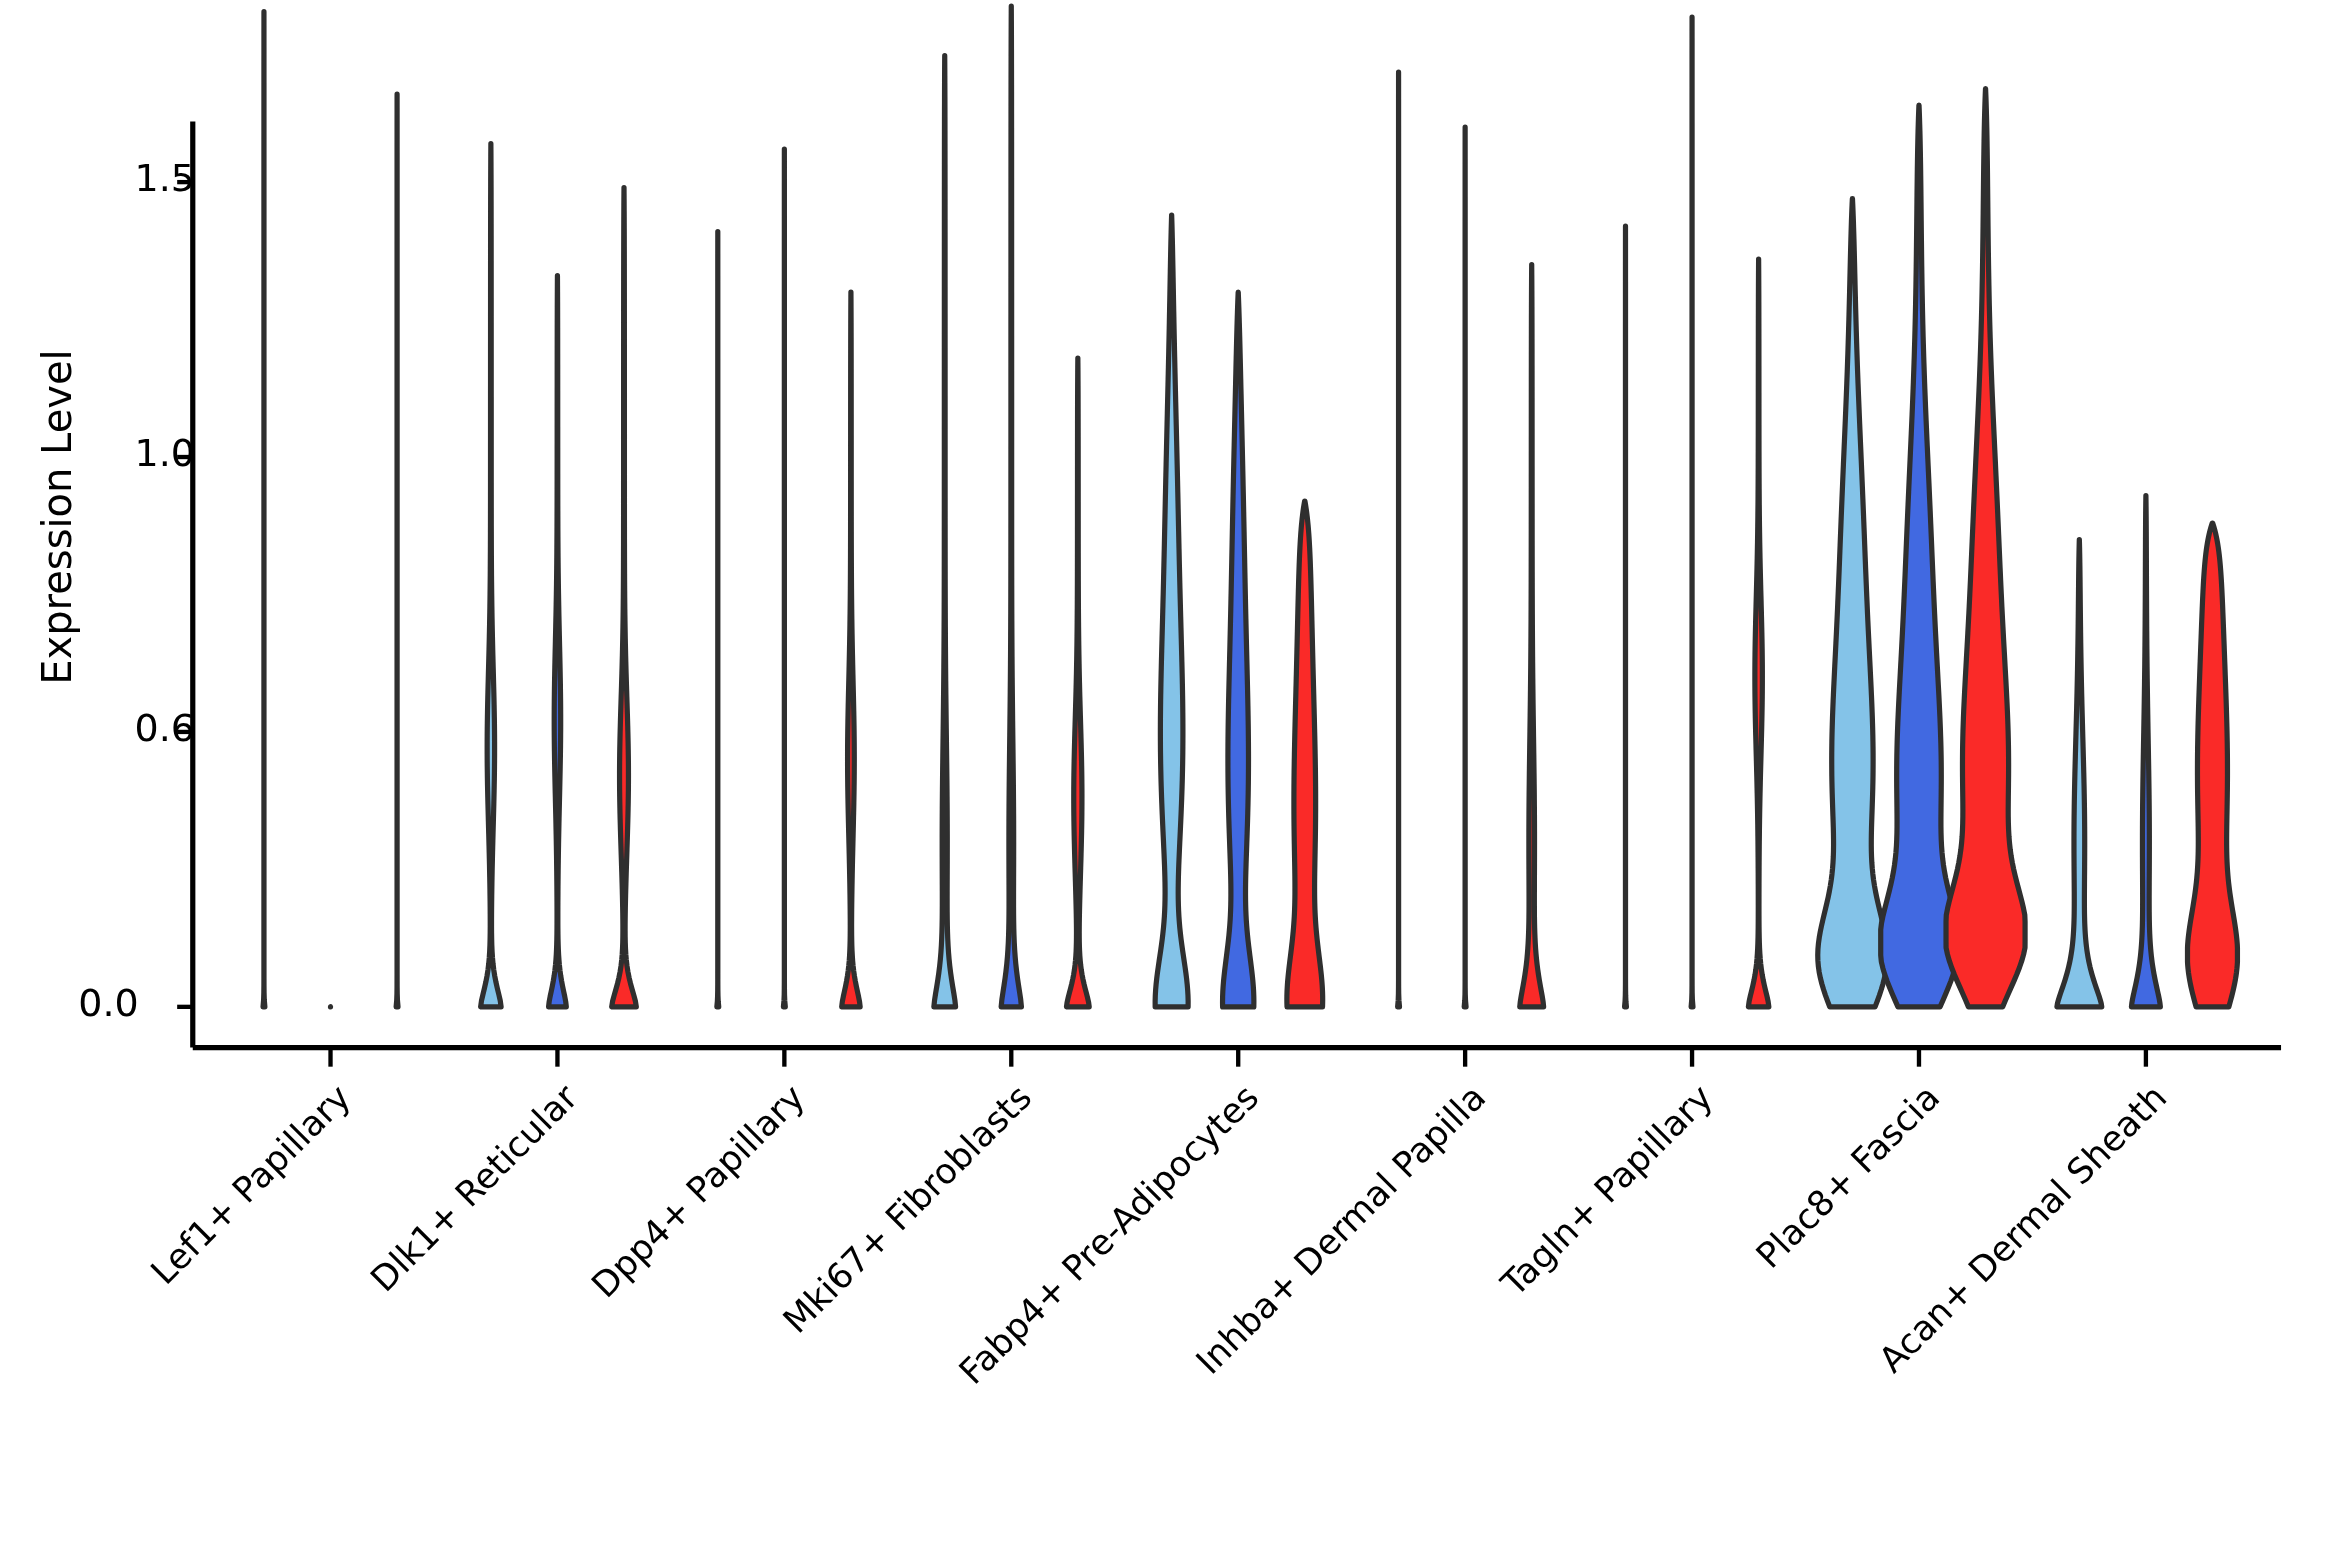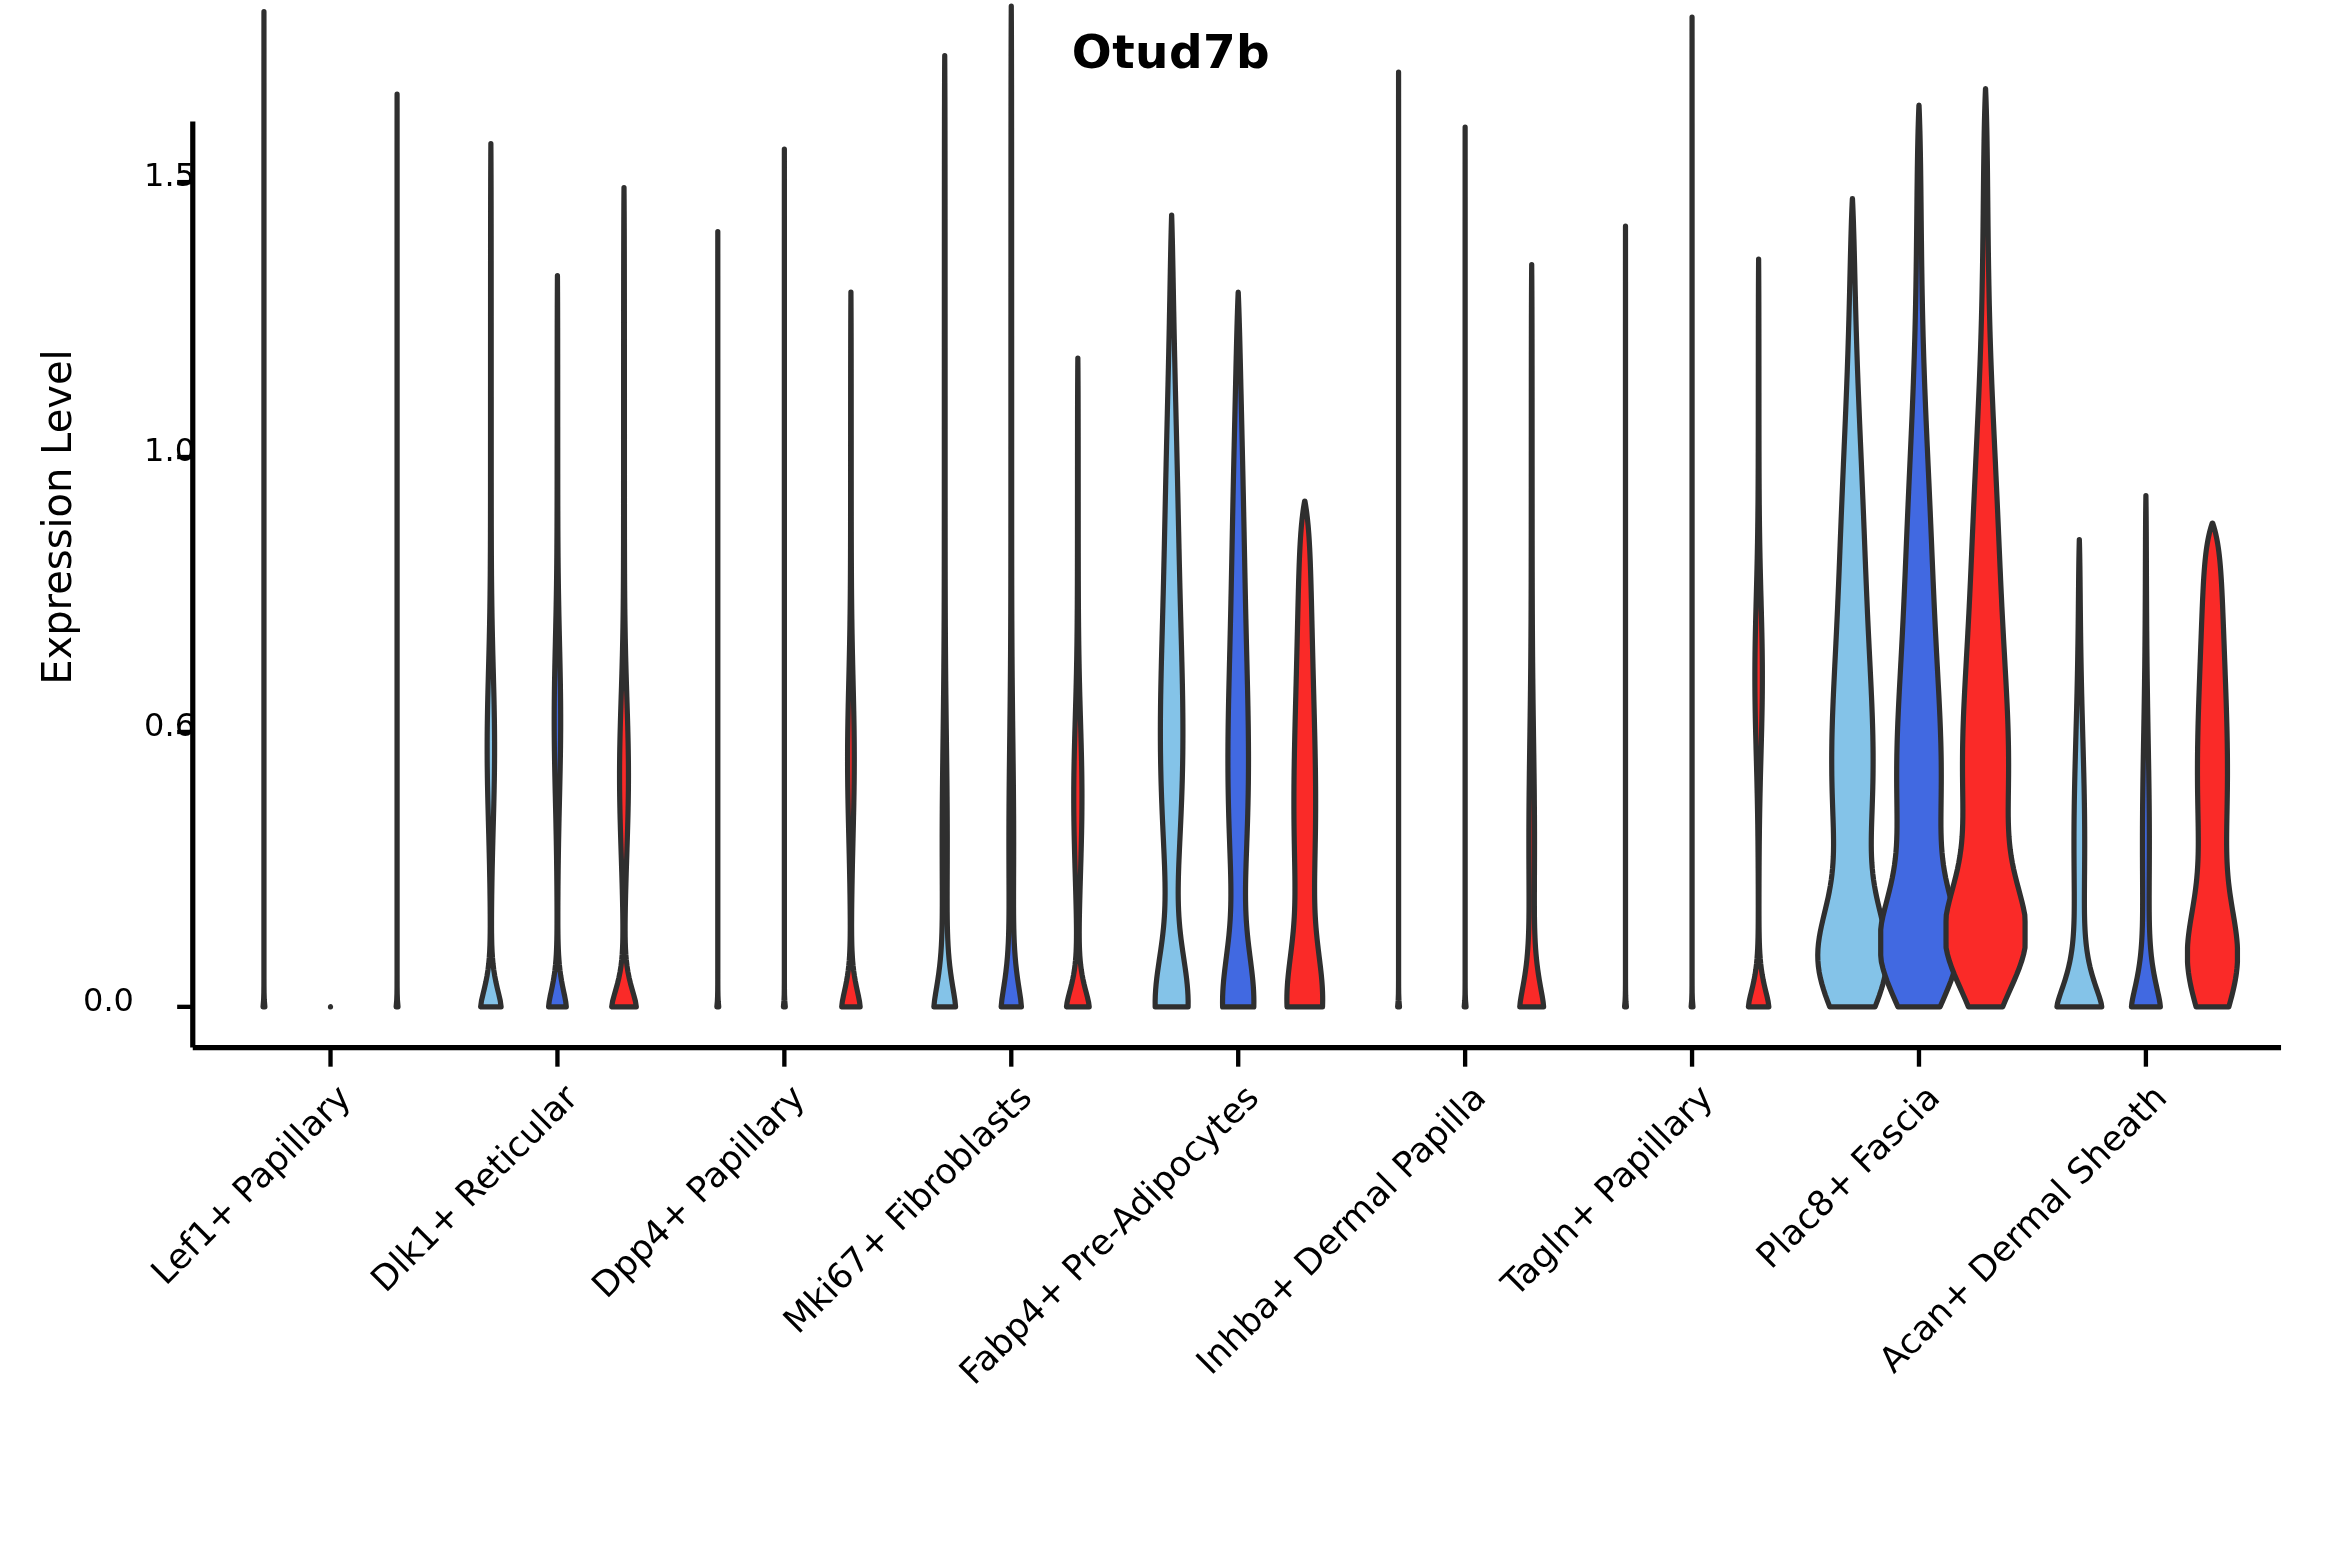--- a/index.html
+++ b/index.html
@@ -40,21 +40,21 @@
     transform: rotate(-90deg);
     font-size: 40px;
     color: #000000;
     font-family: "DejaVu Sans", sans-serif;
   }
   .ytick-label {
     position: absolute;
     right: 2147px;
     width: 173px;
     text-align: right;
-    font-size: 32px;
+    font-size: 38px;
     color: #000000;
     font-family: "DejaVu Sans", sans-serif;
   }
   .xtick-label {
     position: absolute;
     font-size: 35px;
     color: #000000;
     white-space: nowrap;
     transform-origin: right top;
     transform: rotate(-45deg);
@@ -65,21 +65,20 @@
     position: absolute;
     left: 0;
     top: 0;
   }
 </style>
 </head>
 <body>
 
 <div id="figure">
 
-  <div id="plot-title">Otud7b</div>
 
   <div id="ylabel">Expression Level</div>
 
   <svg id="svg-layer" width="2342" height="1561" viewBox="0 0 2700 1800">
     <g id="axis-group">
       <line x1="222" y1="140" x2="222" y2="1208" stroke="#000" stroke-width="6"></line>
       <line x1="222" y1="1208" x2="2630" y2="1208" stroke="#000" stroke-width="6"></line>
     </g>
     <g id="ytick-marks">
         <line x1="204" y1="1161" x2="222" y2="1161" stroke="#000" stroke-width="5"></line>

